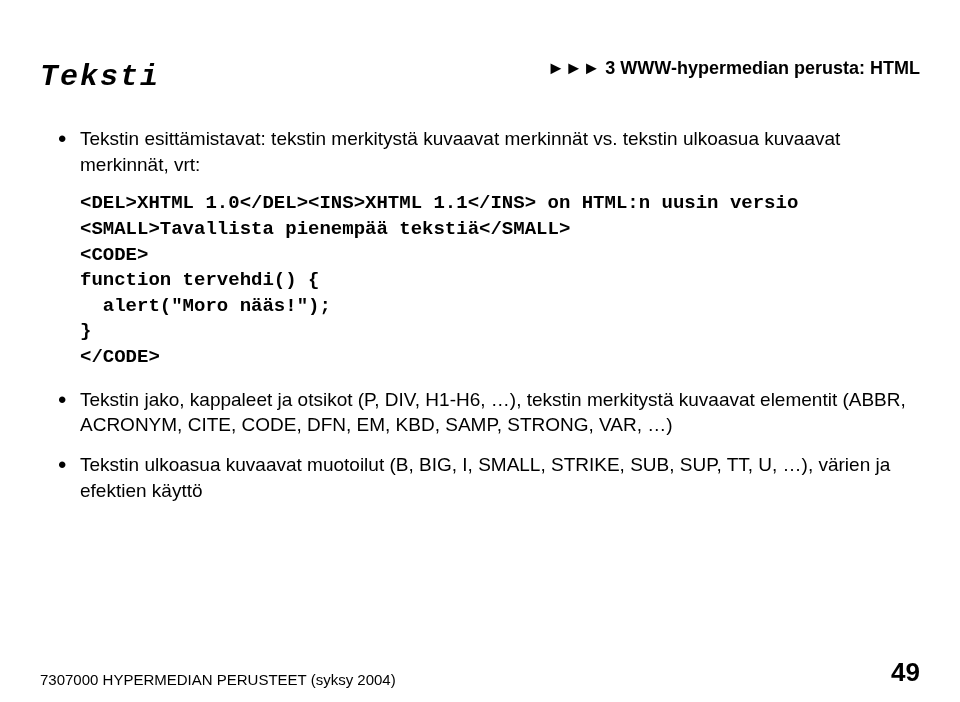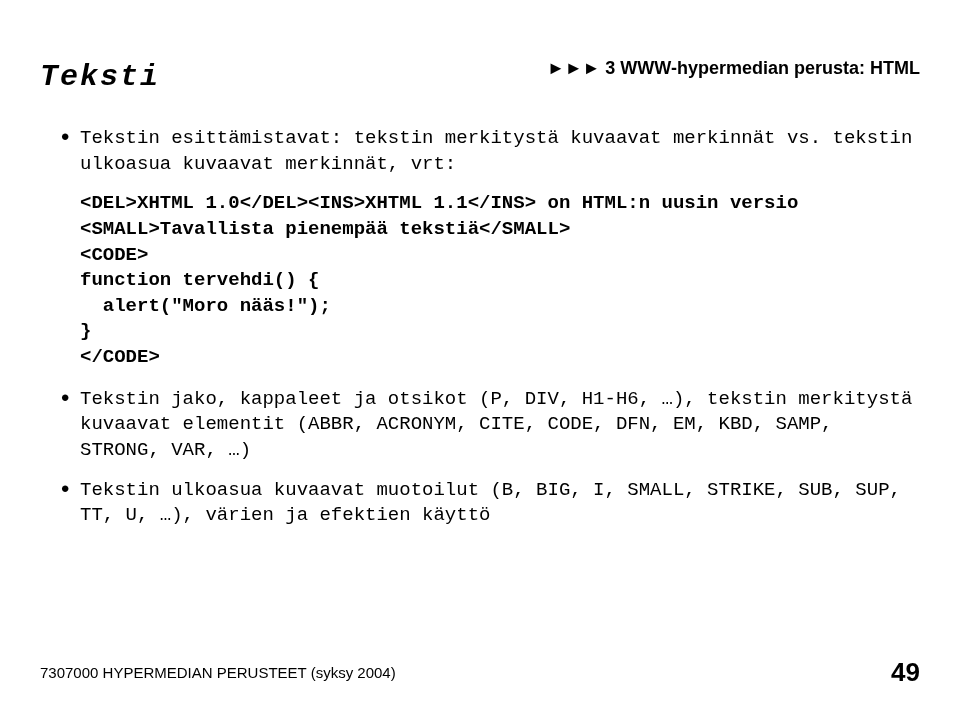--- a/index.html
+++ b/index.html
@@ -36,21 +36,20 @@
     font-weight: bold;
     font-style: italic;
     letter-spacing: 2px;
     margin-top: 40px;
     margin-bottom: 32px;
   }
   ul.bullets {
     list-style: none;
     padding-left: 18px;
     margin: 0;
-    font-family: Liberation Mono, monospace;
   }
   ul.bullets > li {
     position: relative;
     padding-left: 22px;
     font-size: 19px;
     line-height: 1.35;
     margin-bottom: 14px;
   }
   ul.bullets > li::before {
     content: "•";
@@ -70,21 +69,21 @@
     margin-bottom: 16px;
     font-weight: bold;
   }
   .footer {
     position: absolute;
     bottom: 14px;
     left: 40px;
     right: 40px;
     display: flex;
     justify-content: space-between;
-    align-items: center;
+    align-items: flex-end;
   }
   .footer-left {
     font-size: 15px;
   }
   .footer-right {
     font-size: 26px;
     font-weight: bold;
   }
 </style>
 </head>

